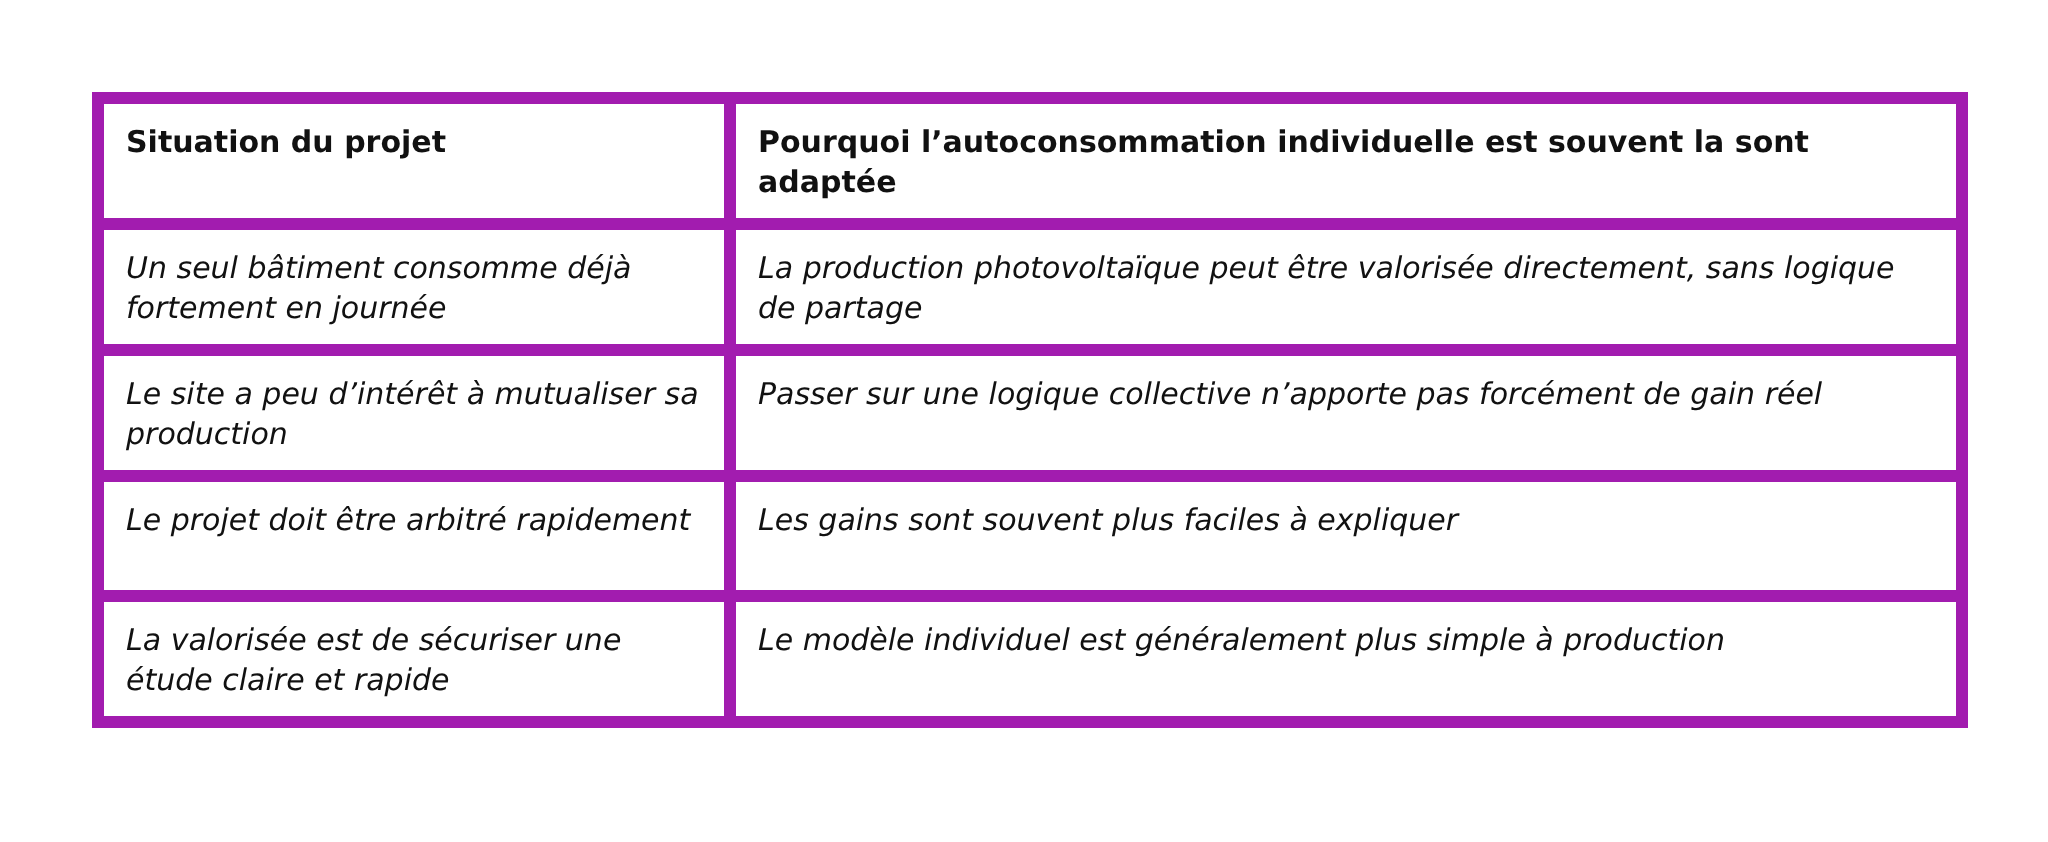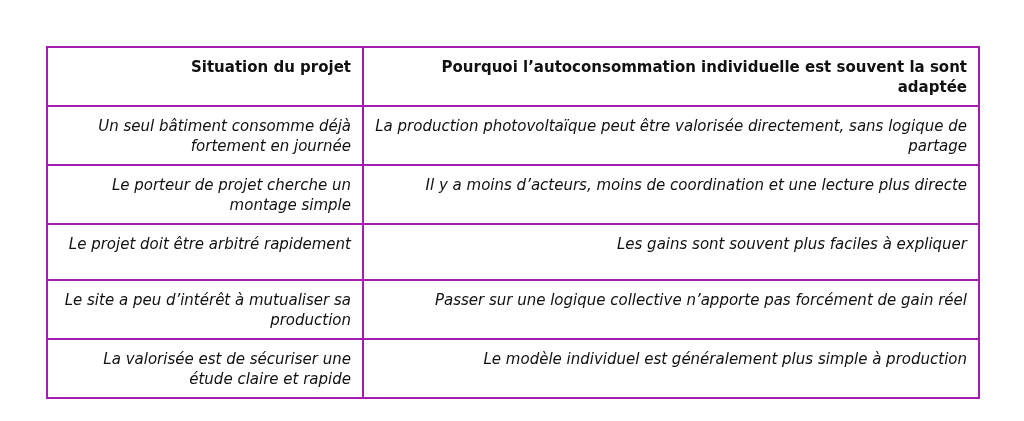--- a/index.html
+++ b/index.html
@@ -21,23 +21,23 @@
       width: 932px;
     }
     table {
       border-collapse: collapse;
       width: 932px;
       table-layout: fixed;
     }
     col.c1 { width: 316px; }
     col.c2 { width: 616px; }
     th, td {
-      border: 2px solid #a21caf;
+      border: 6px solid #a21caf;
       vertical-align: top;
-      text-align: right;
+      text-align: left;
       padding: 9px 11px 8px 11px;
       font-size: 15px;
       line-height: 20px;
     }
     th {
       font-weight: bold;
       height: 38px;
     }
     td {
       font-weight: normal;
@@ -59,30 +59,26 @@
         <th>Situation du projet</th>
         <th>Pourquoi l’autoconsommation individuelle est souvent la sont adaptée</th>
       </tr>
     </thead>
     <tbody>
       <tr>
         <td>Un seul bâtiment consomme déjà fortement en journée</td>
         <td>La production photovoltaïque peut être valorisée directement, sans logique de partage</td>
       </tr>
       <tr>
-        <td>Le porteur de projet cherche un montage simple</td>
-        <td>Il y a moins d’acteurs, moins de coordination et une lecture plus directe</td>
+        <td>Le site a peu d’intérêt à mutualiser sa production</td>
+        <td>Passer sur une logique collective n’apporte pas forcément de gain réel</td>
       </tr>
       <tr>
         <td>Le projet doit être arbitré rapidement</td>
         <td>Les gains sont souvent plus faciles à expliquer</td>
-      </tr>
-      <tr>
-        <td>Le site a peu d’intérêt à mutualiser sa production</td>
-        <td>Passer sur une logique collective n’apporte pas forcément de gain réel</td>
       </tr>
       <tr>
         <td>La valorisée est de sécuriser une étude claire et rapide</td>
         <td>Le modèle individuel est généralement plus simple à production</td>
       </tr>
     </tbody>
   </table>
 </div>
 
 </body></html>

